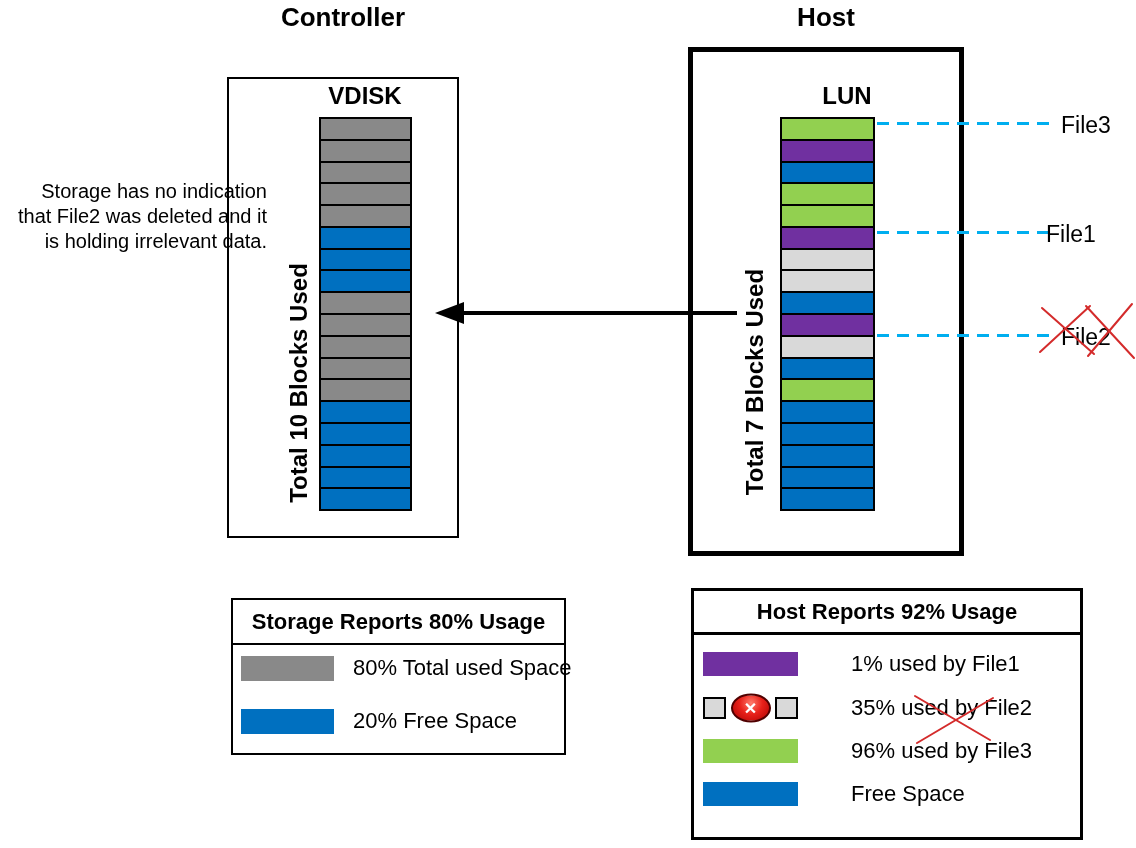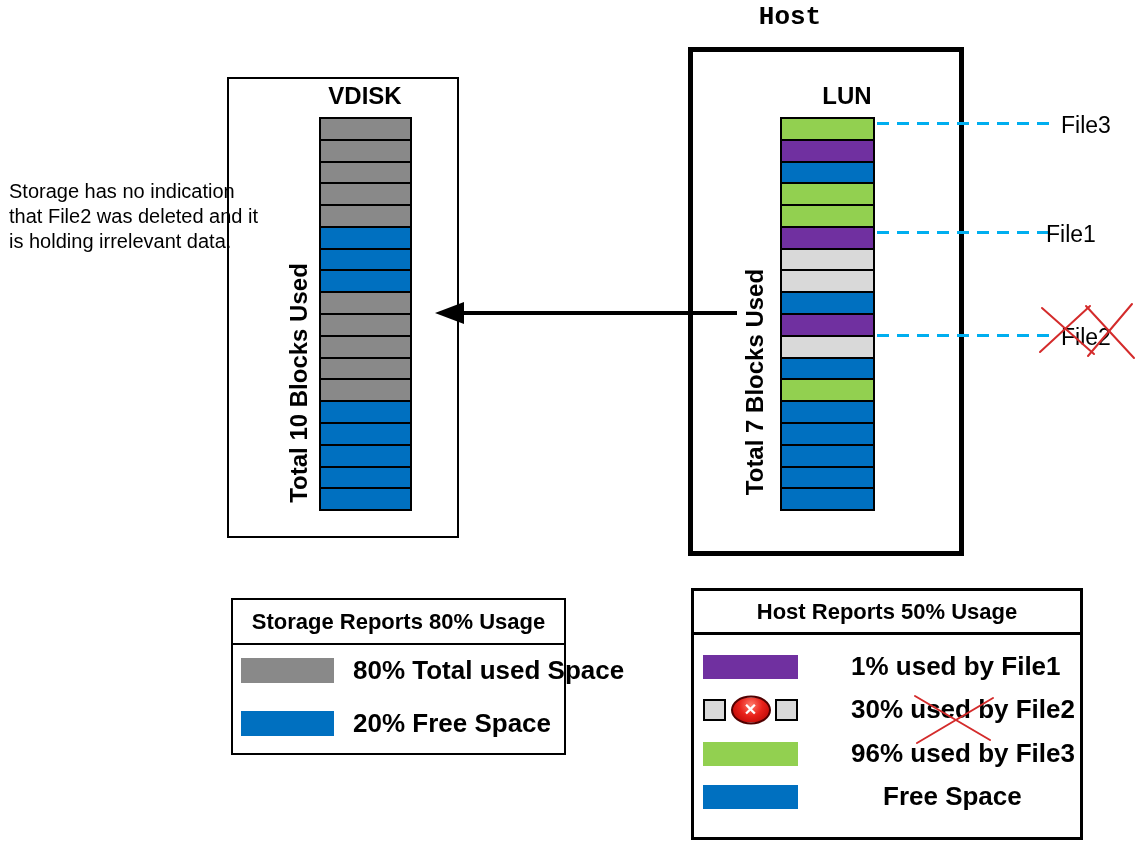--- a/index.html
+++ b/index.html
@@ -24,21 +24,21 @@
   .stack .block:last-child { border-bottom:none; }
 
   
   .vlabel {
     width:280px; height:28px; line-height:28px; text-align:center;
     font-size:24px; font-weight:bold; white-space:nowrap;
     transform:rotate(-90deg);
   }
 
   
-  .note { width:258px; font-size:20px; line-height:25px; text-align:left; }
+  .note { width:258px; font-size:20px; line-height:25px; text-align:right; }
 
   
   .arrow-line { background:#000; }
   .arrow-head {
     width:0; height:0;
     border-top:11px solid transparent;
     border-bottom:11px solid transparent;
     border-right:29px solid #000;
   }
 
@@ -52,21 +52,21 @@
   .file-label { font-size:23px; white-space:nowrap; }
 
   
   .legend { box-sizing:border-box; background:#fff; }
   .legend.storage { border:2px solid #000; }
   .legend.host    { border:3px solid #000; }
   .legend-title { text-align:center; font-weight:bold; font-size:22px; }
   .legend.storage .legend-title { height:43px; line-height:43px; border-bottom:2px solid #000; }
   .legend.host    .legend-title { height:41px; line-height:41px; border-bottom:3px solid #000; }
   .lrow { position:absolute; display:flex; align-items:center; }
-  .lrow .ltext { font-size:26px; white-space:nowrap;font-weight:bold; }
+  .lrow .ltext { font-size:22px; white-space:nowrap; }
   .swatch { width:93px; height:25px; }
   .legend.host .swatch { width:95px; height:24px; }
   .legend.storage .ltext { margin-left:19px; }
   .legend.host .ltext { margin-left:53px; }
 
   
   .f2swatch { position:relative; width:95px; height:28px; }
   .f2box {
     position:absolute; top:3px; width:23px; height:22px;
     box-sizing:border-box; background:#D9D9D9; border:2px solid #000;
@@ -81,21 +81,22 @@
   }
   .f2oval::before { content:"\2715"; color:#fff; font-weight:bold; font-size:16px; line-height:1; }
 
   svg.cross line { stroke:#D42B2B; stroke-width:2; stroke-linecap:round; }
 </style>
 </head>
 <body>
 
 <div class="canvas" style="--dash-color: #00AEEF;">
 
-  <div class="abs big-title" style="left:652px; top:2px; width:276px;font-family:Liberation Mono, monospace;">Host</div>
+  <div class="abs big-title" style="left:227px; top:2px; width:232px;">Controller</div>
+  <div class="abs big-title" style="left:688px; top:2px; width:276px;">Host</div>
 
   <div class="abs thin-box" style="left:227px; top:77px; width:232px; height:461px;"></div>
   <div class="abs disk-title" style="left:300px; top:82px; width:130px;">VDISK</div>
   <div class="abs vlabel" style="left:159px; top:369px;">Total 10 Blocks Used</div>
   <div class="abs stack" style="left:319px; top:117px; width:93px; height:394px;">
       <div class="block" style="background: rgb(137, 137, 137);"></div>
       <div class="block" style="background: rgb(137, 137, 137);"></div>
       <div class="block" style="background: rgb(137, 137, 137);"></div>
       <div class="block" style="background: rgb(137, 137, 137);"></div>
       <div class="block" style="background: rgb(137, 137, 137);"></div>
@@ -164,42 +165,42 @@
       <span class="swatch" style="background: rgb(137, 137, 137);"></span>
       <span class="ltext">80% Total used Space</span>
     </div>
     <div class="lrow" style="left:8px; top:108px;text-align:center;">
       <span class="swatch" style="background: rgb(0, 112, 192);"></span>
       <span class="ltext">20% Free Space</span>
     </div>
   </div>
 
   <div class="abs legend host" style="left:691px; top:588px; width:392px; height:252px;">
-    <div class="legend-title">Host Reports 50% Usage</div>
+    <div class="legend-title">Host Reports 92% Usage</div>
 
     <div class="lrow" style="left:9px; top:60px;">
       <span class="swatch" style="background: rgb(112, 48, 160);"></span>
       <span class="ltext">1% used by File1</span>
     </div>
 
     <div class="lrow" style="left:9px; top:103px;">
       <span class="f2swatch">
         <span class="f2box left"></span>
         <span class="f2oval"></span>
         <span class="f2box right"></span>
       </span>
-      <span class="ltext">30% used by File2</span>
+      <span class="ltext">35% used by File2</span>
     </div>
 
     <div class="lrow" style="left:9px; top:147px;">
       <span class="swatch" style="background: rgb(146, 208, 80);"></span>
       <span class="ltext">96% used by File3</span>
     </div>
 
-    <div class="lrow" style="left:9px; top:190px;gap:32px;">
+    <div class="lrow" style="left:9px; top:190px;">
       <span class="swatch" style="background: rgb(0, 112, 192);"></span>
       <span class="ltext">Free Space</span>
     </div>
   </div>
 
   <svg class="abs cross" style="left:905px; top:688px;" width="95" height="62" viewBox="0 0 95 62">
     <line x1="10" y1="8" x2="85" y2="52" stroke="#D42B2B"></line>
     <line x1="88" y1="10" x2="12" y2="55" stroke="#D42B2B"></line>
   </svg>
 

